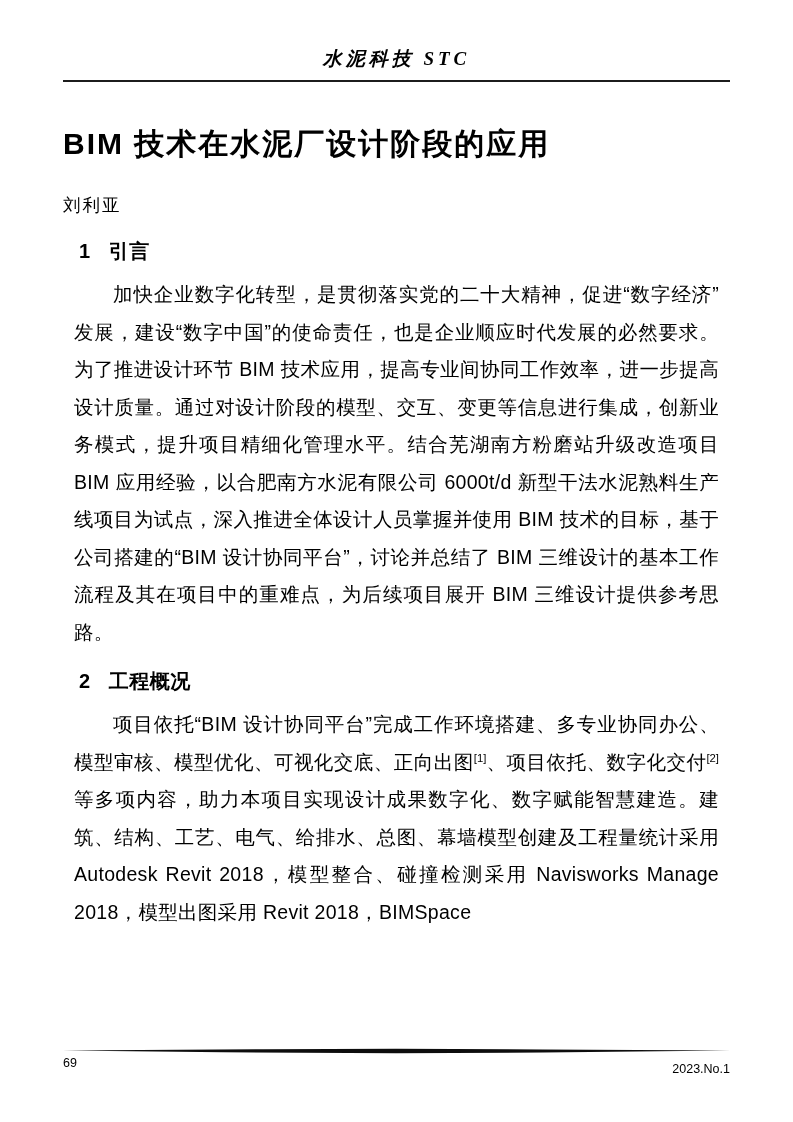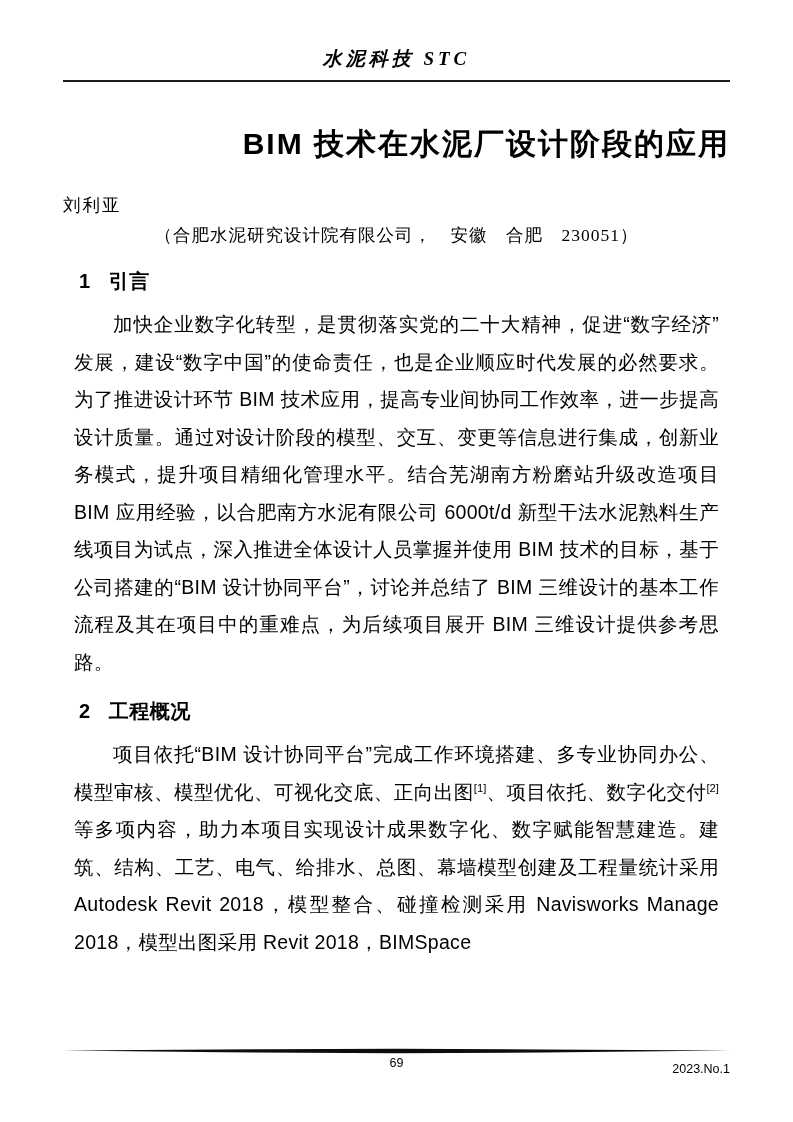--- a/index.html
+++ b/index.html
@@ -27,21 +27,21 @@
   }
   .header-rule {
     margin-top:8px;
     height:0;
     border-bottom:2.5px solid #1c1c1c;
   }
 
   
   .article-title {
     margin:42px 0 0;
-    text-align:right;
+    text-align:left;
     font-family:"Liberation Sans","DejaVu Sans",sans-serif;
     font-weight:600;
     font-size:30px;
     letter-spacing:2px;
   }
   .author {
     margin-top:28px;
     text-align:left;
     font-size:17.5px;
     letter-spacing:2px;
@@ -89,41 +89,40 @@
   .footer-rule-svg { display:block; width:100%; height:6px; }
   .footer-row {
     position:relative;
     margin-top:2px;
     font-family:"Liberation Sans","DejaVu Sans",sans-serif;
     font-size:12.5px;
     height:18px;
   }
   .page-number {
     position:absolute; left:0; right:0;
-    text-align:center;
+    text-align:left;
   }
   .issue-label {
     position:absolute; right:0; top:0;margin-top:6px;
   }
 </style>
 </head>
 <body>
 
 <div class="page">
   <div class="content">
 
     <div class="journal-header">
       <span>水泥科技 STC</span>
     </div>
     <div class="header-rule"></div>
 
     <h1 class="article-title">BIM 技术在水泥厂设计阶段的应用</h1>
 
     <div class="author">刘利亚</div>
-    <div class="affiliation">（合肥水泥研究设计院有限公司，　安徽　合肥　230051）</div>
 
     <section class="first-section-gap">
       <h2 class="section-heading">
         <span class="sec-num">1</span><span>引言</span>
       </h2>
       <div class="section-body">
           <p class="para"><span>加快企业数字化转型，是贯彻落实党的二十大精神，促进“数字经济”发展，建设“数字中国”的使命责任，也是企业顺应时代发展的必然要求。为了推进设计环节 BIM 技术应用，提高专业间协同工作效率，进一步提高设计质量。通过对设计阶段的模型、交互、变更等信息进行集成，创新业务模式，提升项目精细化管理水平。结合芜湖南方粉磨站升级改造项目 BIM 应用经验，以合肥南方水泥有限公司 6000t/d 新型干法水泥熟料生产线项目为试点，深入推进全体设计人员掌握并使用 BIM 技术的目标，基于公司搭建的“BIM 设计协同平台”，讨论并总结了 BIM 三维设计的基本工作流程及其在项目中的重难点，为后续项目展开 BIM 三维设计提供参考思路。</span></p>
         </div>
     </section>
 

